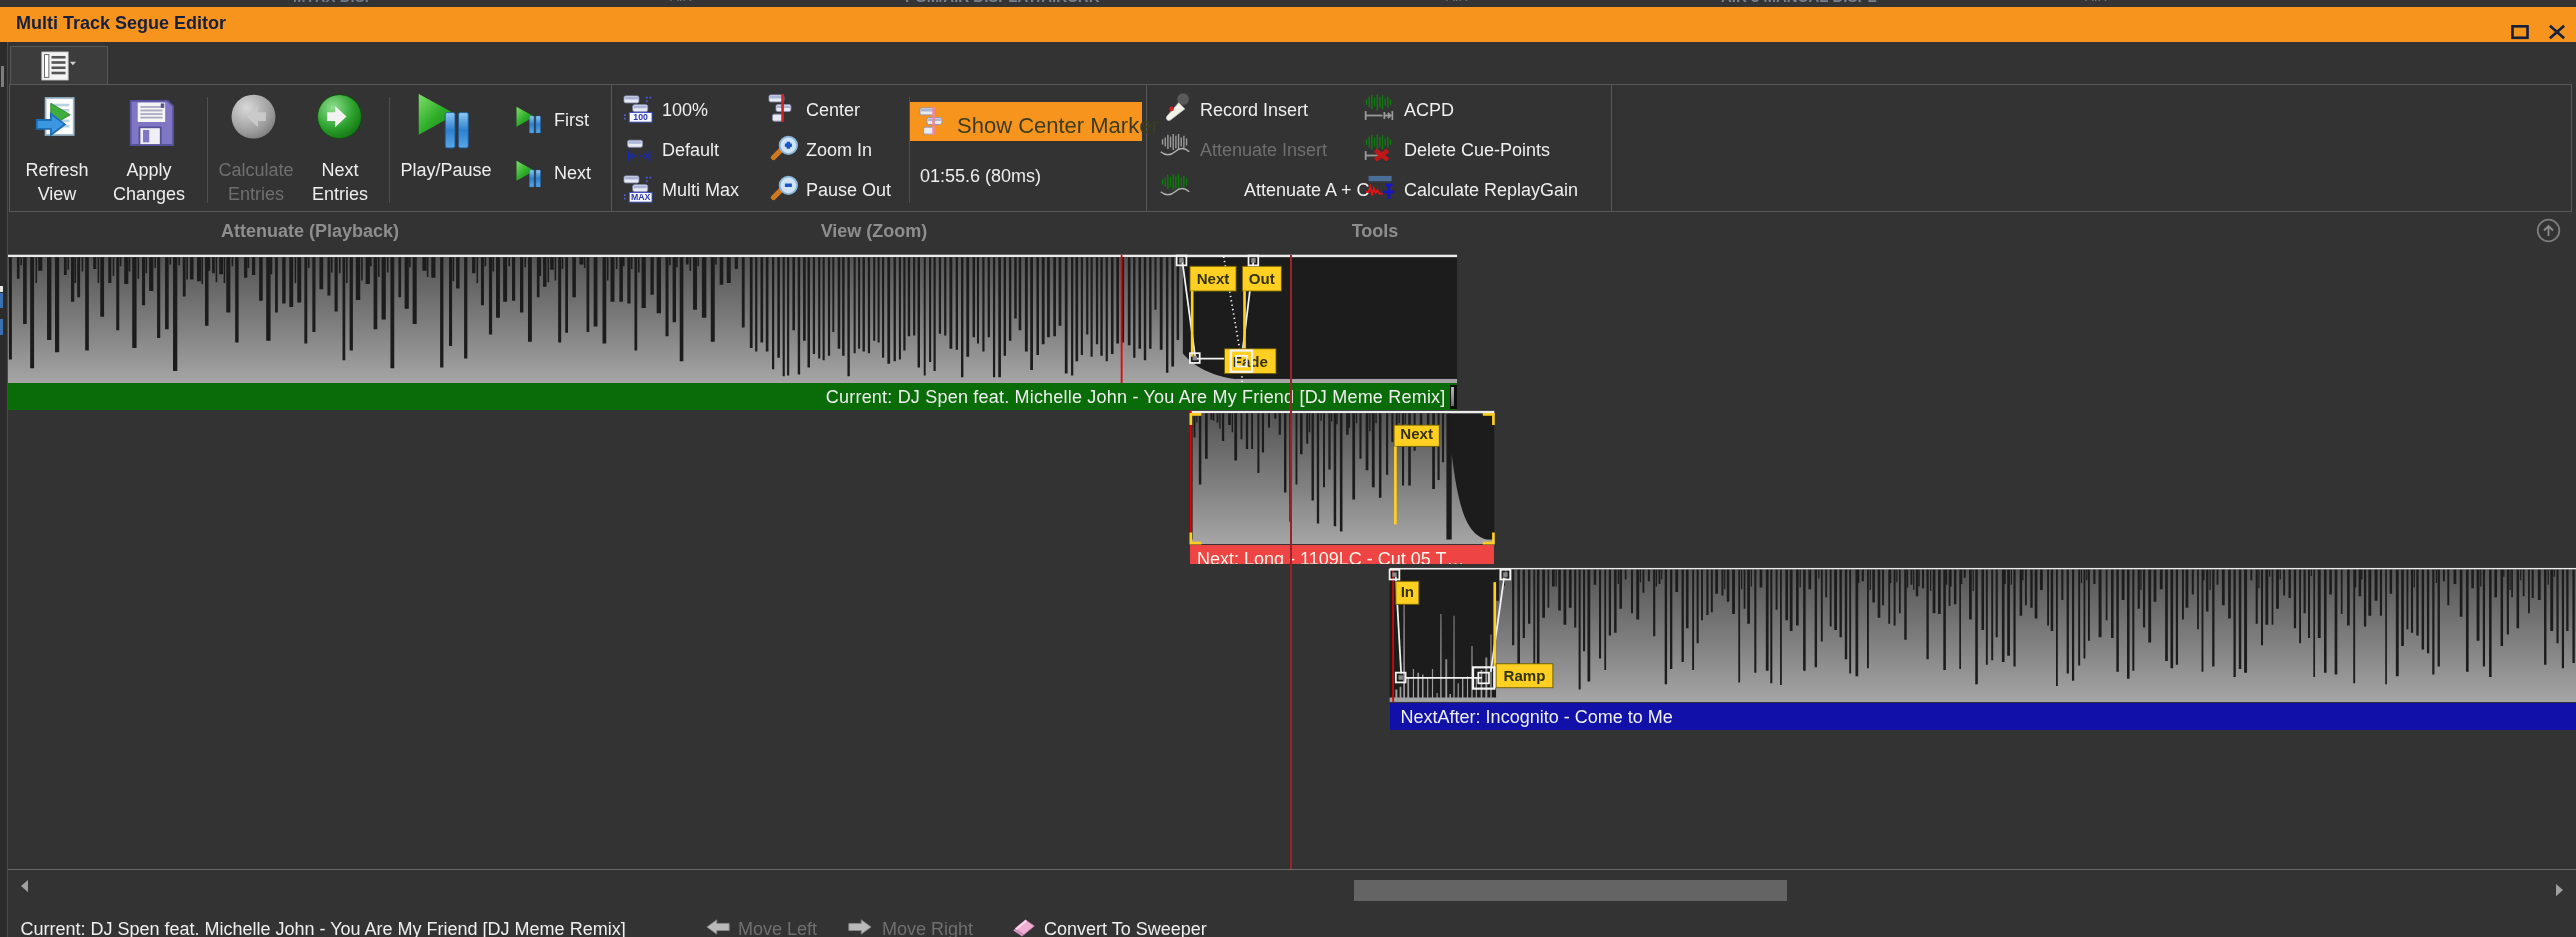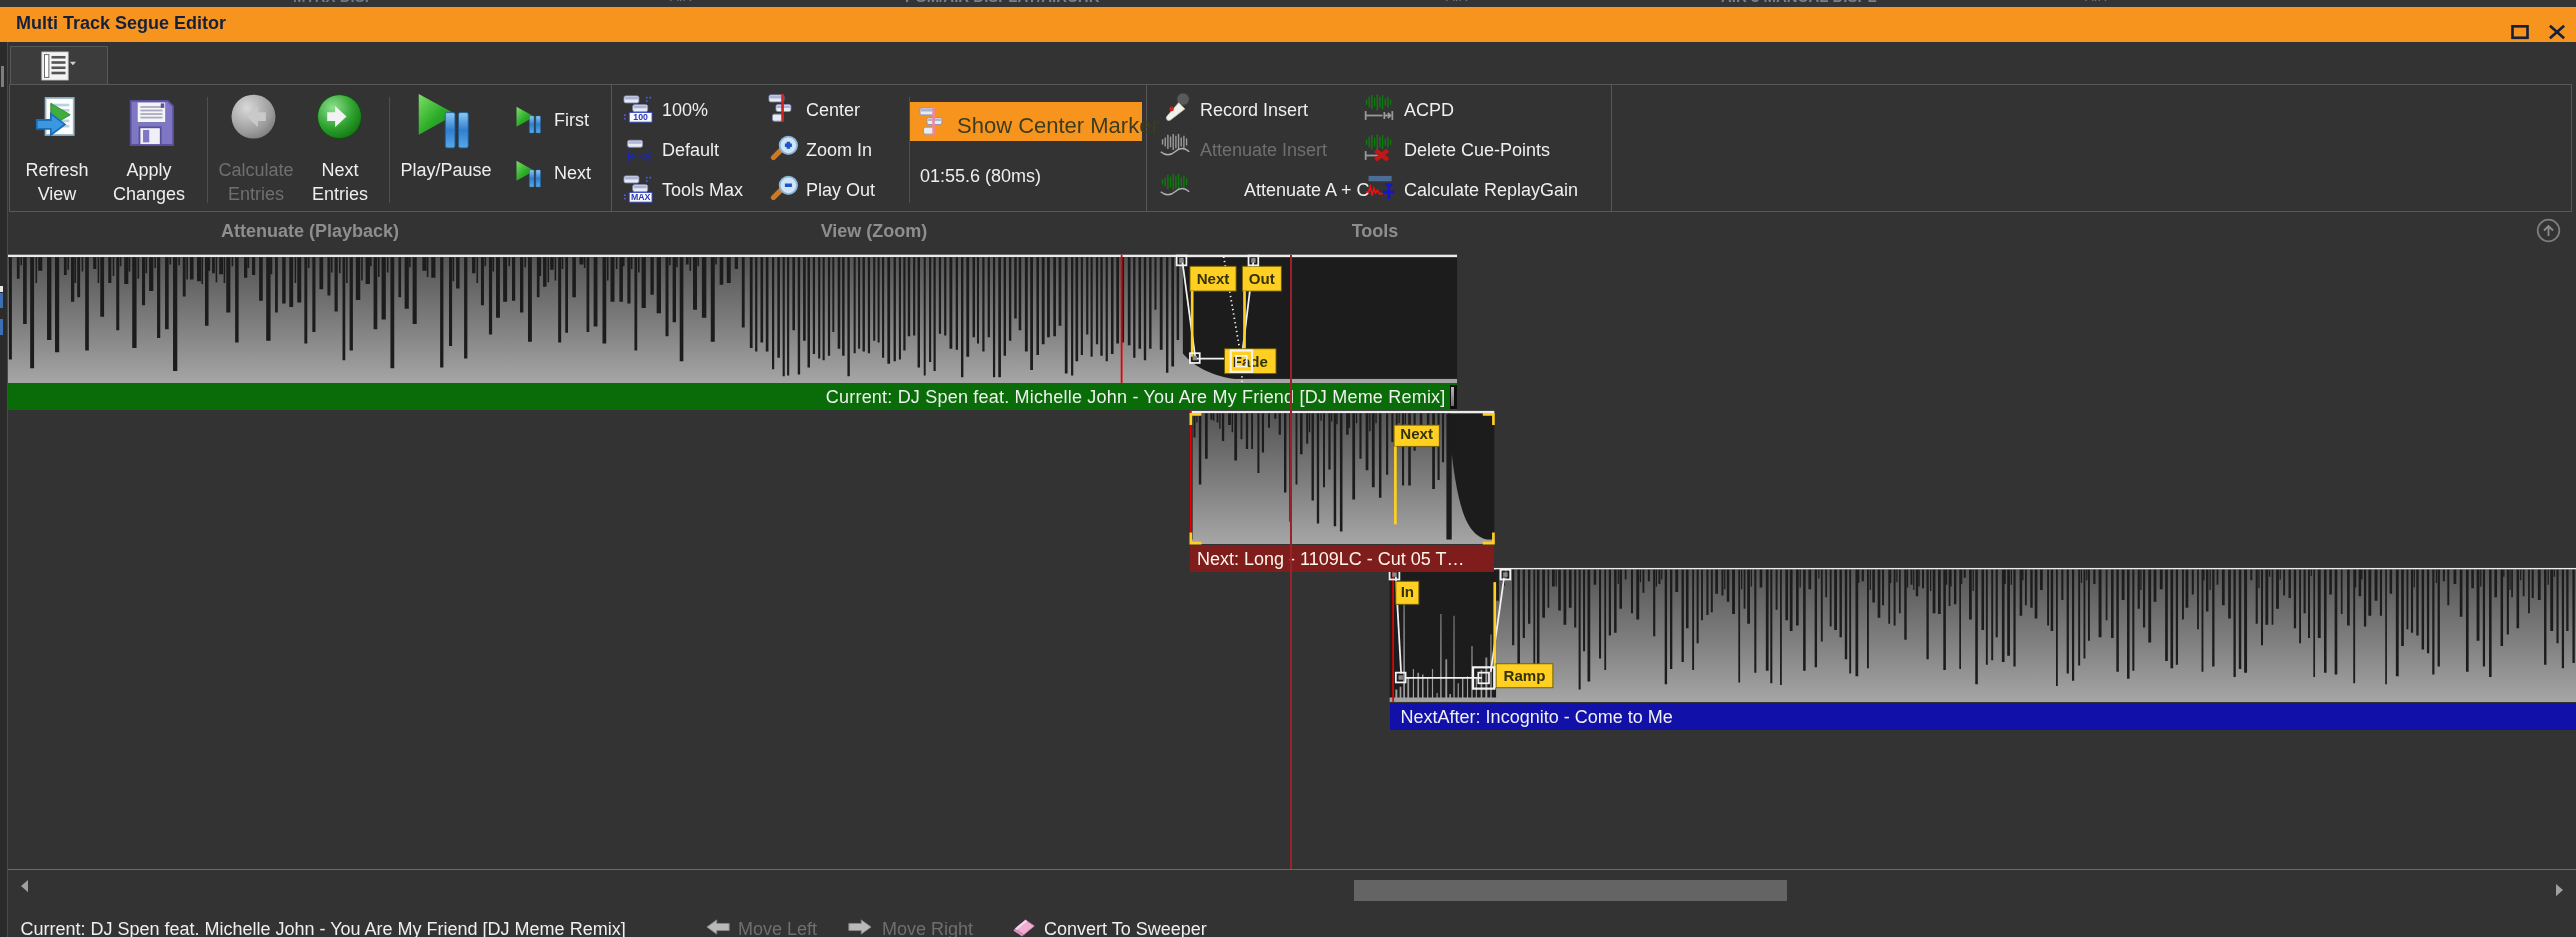--- a/index.html
+++ b/index.html
@@ -210,21 +210,21 @@
         <rect x="7" y="20" width="26" height="11" fill="#f8f8ff" stroke="#3c4cc8"></rect>
         <text x="20" y="29" font-size="10" font-weight="bold" fill="#2838b8" text-anchor="middle" font-family="Liberation Sans">MAX</text>
         <g fill="#4c5cd8">
           <rect x="26" y="2" width="2" height="2"></rect>
           <rect x="30" y="2" width="2" height="2"></rect>
           <rect x="26" y="6" width="2" height="2"></rect>
           <rect x="1" y="22" width="2" height="2"></rect>
           <rect x="1" y="26" width="2" height="2"></rect>
         </g>
       </svg></div>
-<div class="txt" style="left:662px;top:180px">Tools Max</div>
+<div class="txt" style="left:662px;top:180px">Multi Max</div>
 <div class="abs" style="left:768px;top:94px"><svg width="30" height="28" viewBox="0 0 34 32">
         <rect x="1" y="1" width="17" height="8" rx="2" fill="#e8ecf2" stroke="#8a90b8"></rect>
         <rect x="2" y="2" width="15" height="3" rx="1" fill="#aab4d4"></rect>
         <rect x="9" y="12" width="17" height="8" rx="2" fill="#e8ecf2" stroke="#8a90b8"></rect>
         <rect x="10" y="13" width="15" height="3" rx="1" fill="#aab4d4"></rect>
         <rect x="5" y="23" width="12" height="8" rx="2" fill="#e8ecf2" stroke="#8a90b8"></rect>
         <rect x="15" y="0" width="3" height="32" fill="#d02020"></rect>
       </svg></div>
 <div class="txt" style="left:806px;top:100px">Center</div>
 <div class="abs" style="left:770px;top:133px"><svg width="28" height="28" viewBox="0 0 32 32">
@@ -232,21 +232,21 @@
         <circle cx="21" cy="14" r="10" fill="#cfe4f4" stroke="#88b4d8" stroke-width="2"></circle>
         <line x1="17" y1="14" x2="25" y2="14" stroke="#1a56c8" stroke-width="4"></line>
         <line x1="21" y1="10" x2="21" y2="18" stroke="#1a56c8" stroke-width="4"></line>
       </svg></div>
 <div class="txt" style="left:806px;top:140px">Zoom In</div>
 <div class="abs" style="left:770px;top:173px"><svg width="28" height="28" viewBox="0 0 32 32">
         <line x1="4" y1="28" x2="13" y2="19" stroke="#d07820" stroke-width="6" stroke-linecap="round"></line>
         <circle cx="21" cy="14" r="10" fill="#cfe4f4" stroke="#88b4d8" stroke-width="2"></circle>
         <line x1="17" y1="14" x2="25" y2="14" stroke="#1a56c8" stroke-width="4"></line>
       </svg></div>
-<div class="txt" style="left:806px;top:180px">Play Out</div>
+<div class="txt" style="left:806px;top:180px">Pause Out</div>
 <div class="abs" style="left:910px;top:102px;width:232px;height:39px;background:#f7941e"></div>
 <div class="abs" style="left:919px;top:107px"><svg width="30" height="28" viewBox="0 0 34 32">
         <rect x="1" y="1" width="17" height="8" rx="2" fill="#e8ecf2" stroke="#8a90b8"></rect>
         <rect x="2" y="2" width="15" height="3" rx="1" fill="#aab4d4"></rect>
         <rect x="9" y="12" width="17" height="8" rx="2" fill="#e8ecf2" stroke="#8a90b8"></rect>
         <rect x="10" y="13" width="15" height="3" rx="1" fill="#aab4d4"></rect>
         <rect x="5" y="23" width="12" height="8" rx="2" fill="#e8ecf2" stroke="#8a90b8"></rect>
         <rect x="15" y="0" width="3" height="32" fill="#ef8899"></rect>
       </svg></div>
 <div class="abs" style="left:957px;top:113px;color:#3c3c20;font-size:22px;white-space:nowrap">Show Center Marker</div>
@@ -432,21 +432,21 @@
       <rect x="1576" y="761" width="5" height="5" fill="#8a8a8a" stroke="none"></rect>
 <rect x="1660" y="752" width="24" height="24" fill="none" stroke="#f2f2f2" stroke-width="2.5"></rect>
       <rect x="1666" y="758" width="12" height="12" fill="none" stroke="#f2f2f2" stroke-width="2"></rect>
 </svg>
 
 <div class="abs" style="left:7px;top:383px;width:1450px;height:27px;background:#096c09">
  <div class="abs" style="right:11.5px;top:3.5px;color:#f0f0f0;font-size:18px;letter-spacing:0.2px;white-space:nowrap">Current: DJ Spen feat. Michelle John - You Are My Friend [DJ Meme Remix]</div>
  <div class="abs" style="right:0px;top:1.8px;width:7px;height:24px;background:#0d0d0d"></div>
  <div class="abs" style="right:2.7px;top:4.4px;width:3.5px;height:18.6px;background:linear-gradient(#b8b8b8,#6e6e6e)"></div>
 </div>
-<div class="abs" style="left:1190px;top:545px;width:304px;height:27px;background:#7f1d1d;overflow:hidden">
+<div class="abs" style="left:1190px;top:545px;width:304px;height:19px;background:#ef4444;overflow:hidden">
  <div class="abs" style="left:7px;top:3.5px;color:#fdf6ea;font-size:18px;white-space:nowrap">Next: Long - 1109LC - Cut 05 T…</div>
 </div>
 <div class="abs" style="left:1390px;top:703px;width:1186px;height:27px;background:#1111aa">
  <div class="abs" style="left:10.6px;top:3.5px;color:#f0f0f0;font-size:18px;white-space:nowrap">NextAfter: Incognito - Come to Me</div>
 </div>
 
 <div class="abs" style="left:1290px;top:255px;width:1.8px;height:615px;background:#99222b"></div>
 
 <div class="abs" style="left:7px;top:869px;width:2569px;height:0.9px;background:#6a6a6a"></div>
 <div class="abs" style="left:7px;top:42px;width:0.9px;height:896px;background:#4a4a4a"></div>

